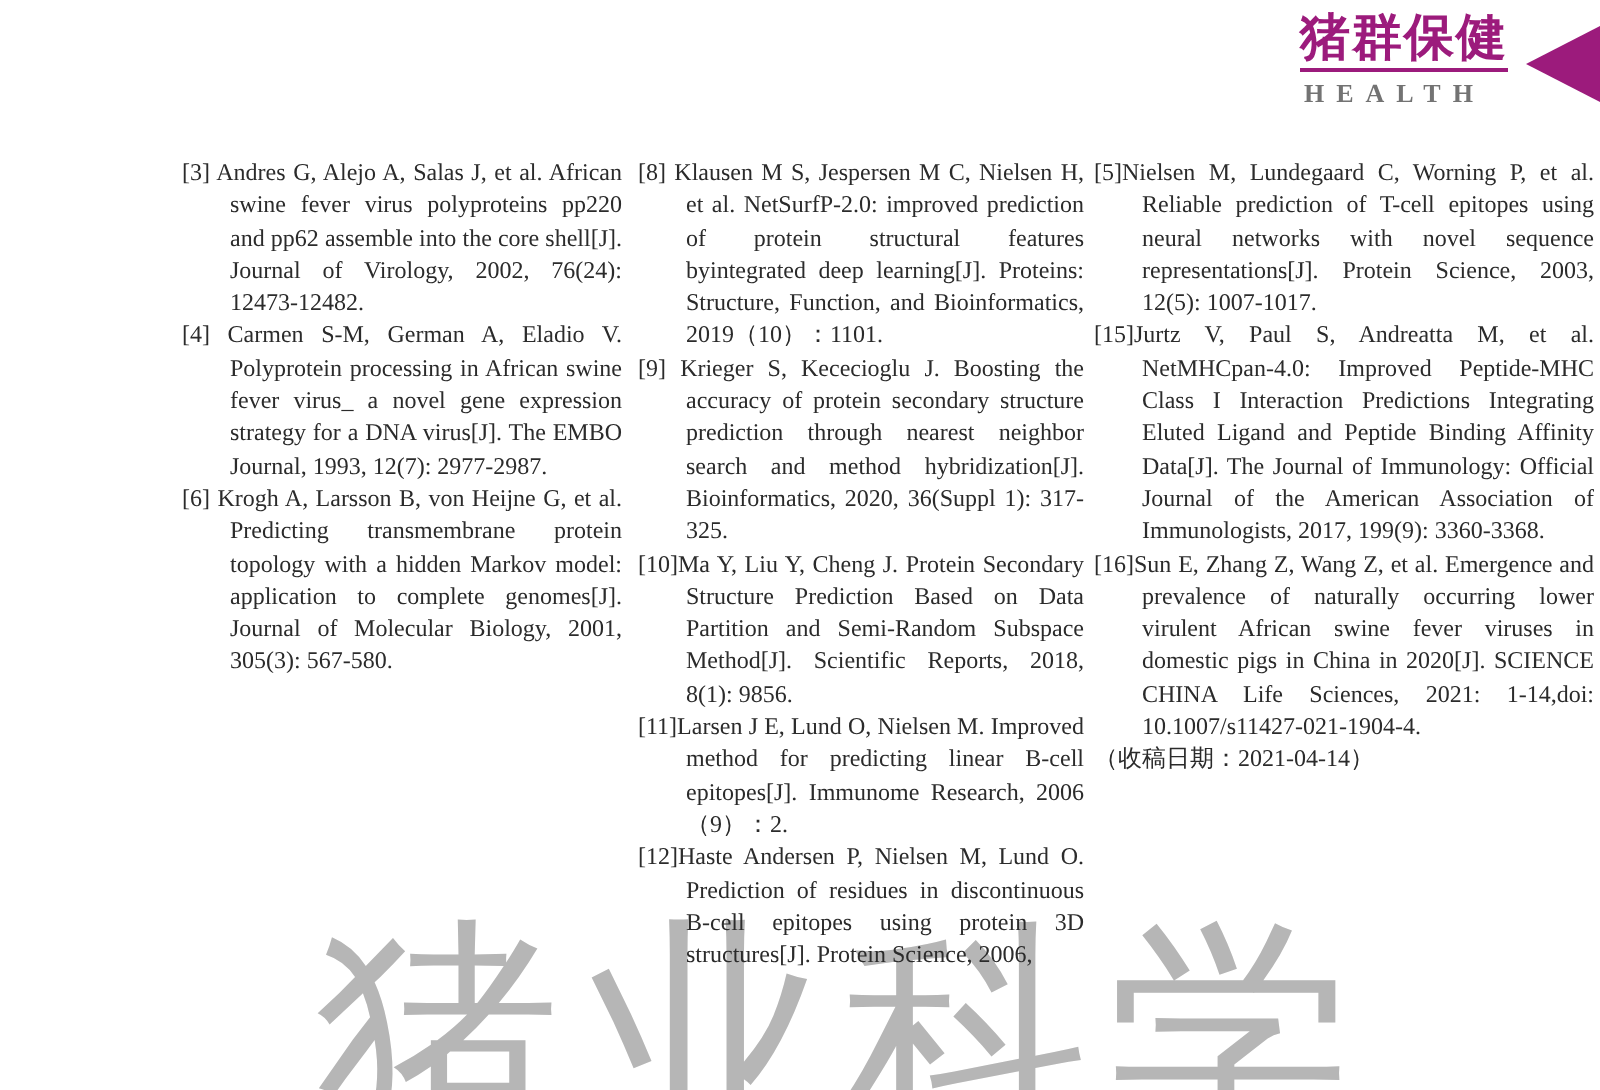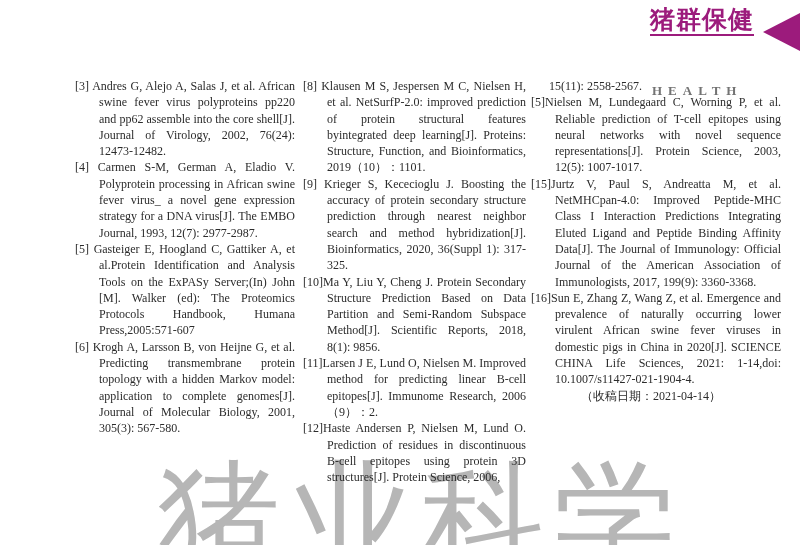--- a/index.html
+++ b/index.html
@@ -20,21 +20,20 @@
     top: 6px;
     right: 0;
     display: flex;
     align-items: flex-start;
     z-index: 2;
   }
   .brand {
     display: flex;
     flex-direction: column;
     align-items: flex-start;
-    gap: 44px;
   }
   .brand-cn {
     font-family: "Liberation Sans", "DejaVu Sans", sans-serif;
     font-size: 25px;
     font-weight: bold;
     letter-spacing: 1px;
     color: #9c1b7c;
     line-height: 1.05;
     padding-bottom: 2px;
     border-bottom: 2px solid #9c1b7c;
@@ -74,36 +73,36 @@
 
   
   .columns {
     position: absolute;
     left: 75px;
     top: 78px;
     display: flex;
     z-index: 1;
   }
   .col { font-size: 12px; line-height: 16.3px; }
-  .col-1 { width: 220px; }
+  .col-1 { width: 220px; margin-left: 16px; }
   .col-2 { width: 223px; margin-left: 8px; }
   .col-3 { width: 250px; margin-left: 5px; }
 
   .ref {
     text-align: justify;
     padding-left: 24px;
     text-indent: -24px;
   }
   .ref-label { white-space: pre; }
   .ref-cont {
     text-align: justify;
     padding-left: 18px;
   }
   .received {
-    text-align: center;
+    text-align: left;
     padding-right: 10px;
   }
 </style>
 </head>
 <body>
 
 <div class="page">
 
   <div class="masthead">
     <div class="brand">
@@ -113,34 +112,32 @@
     <div class="tri"></div>
   </div>
 
   <div class="watermark">猪业科学</div>
 
   <div class="columns">
 
     <div class="col col-1">
       <p class="ref"><span class="ref-label">[3] </span><span>Andres G, Alejo A, Salas J, et al. African swine fever virus polyproteins pp220 and pp62 assemble into the core shell[J]. Journal of Virology, 2002, 76(24): 12473-12482.</span></p>
       <p class="ref"><span class="ref-label">[4] </span><span>Carmen S-M, German A, Eladio V. Polyprotein processing in African swine fever virus_ a novel gene expression strategy for a DNA virus[J]. The EMBO Journal, 1993, 12(7): 2977-2987.</span></p>
-      <p class="ref"><span class="ref-label">[5] </span><span>Gasteiger E, Hoogland C, Gattiker A, et al.Protein Identification and Analysis Tools on the ExPASy Server;(In) John [M]. Walker (ed): The Proteomics Protocols Handbook, Humana Press,2005:571-607</span></p>
       <p class="ref"><span class="ref-label">[6] </span><span>Krogh A, Larsson B, von Heijne G, et al. Predicting transmembrane protein topology with a hidden Markov model: application to complete genomes[J]. Journal of Molecular Biology, 2001, 305(3): 567-580.</span></p>
     </div>
 
     <div class="col col-2">
       <p class="ref"><span class="ref-label">[8] </span><span>Klausen M S, Jespersen M C, Nielsen H, et al. NetSurfP-2.0: improved prediction of protein structural features byintegrated deep learning[J]. Proteins: Structure, Function, and Bioinformatics, 2019（10）：1101.</span></p>
       <p class="ref"><span class="ref-label">[9] </span><span>Krieger S, Kececioglu J. Boosting the accuracy of protein secondary structure prediction through nearest neighbor search and method hybridization[J]. Bioinformatics, 2020, 36(Suppl 1): 317-325.</span></p>
       <p class="ref"><span class="ref-label">[10]</span><span>Ma Y, Liu Y, Cheng J. Protein Secondary Structure Prediction Based on Data Partition and Semi-Random Subspace Method[J]. Scientific Reports, 2018, 8(1): 9856.</span></p>
       <p class="ref"><span class="ref-label">[11]</span><span>Larsen J E, Lund O, Nielsen M. Improved method for predicting linear B-cell epitopes[J]. Immunome Research, 2006（9）：2.</span></p>
       <p class="ref"><span class="ref-label">[12]</span><span>Haste Andersen P, Nielsen M, Lund O. Prediction of residues in discontinuous B-cell epitopes using protein 3D structures[J]. Protein Science, 2006,</span></p>
     </div>
 
     <div class="col col-3">
-      <p class="ref-cont">15(11): 2558-2567.</p>
       <p class="ref"><span class="ref-label">[5]</span><span>Nielsen M, Lundegaard C, Worning P, et al. Reliable prediction of T-cell epitopes using neural networks with novel sequence representations[J]. Protein Science, 2003, 12(5): 1007-1017.</span></p>
       <p class="ref"><span class="ref-label">[15]</span><span>Jurtz V, Paul S, Andreatta M, et al. NetMHCpan-4.0: Improved Peptide-MHC Class I Interaction Predictions Integrating Eluted Ligand and Peptide Binding Affinity Data[J]. The Journal of Immunology: Official Journal of the American Association of Immunologists, 2017, 199(9): 3360-3368.</span></p>
       <p class="ref"><span class="ref-label">[16]</span><span>Sun E, Zhang Z, Wang Z, et al. Emergence and prevalence of naturally occurring lower virulent African swine fever viruses in domestic pigs in China in 2020[J]. SCIENCE CHINA Life Sciences, 2021: 1-14,doi: 10.1007/s11427-021-1904-4.</span></p>
       <p class="received">（收稿日期：2021-04-14）</p>
     </div>
 
   </div>
 </div>
 
 </body></html>

